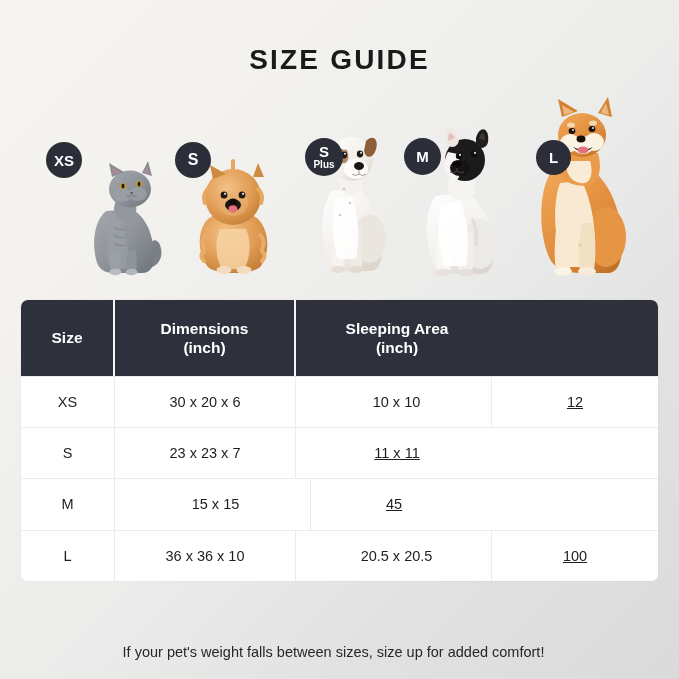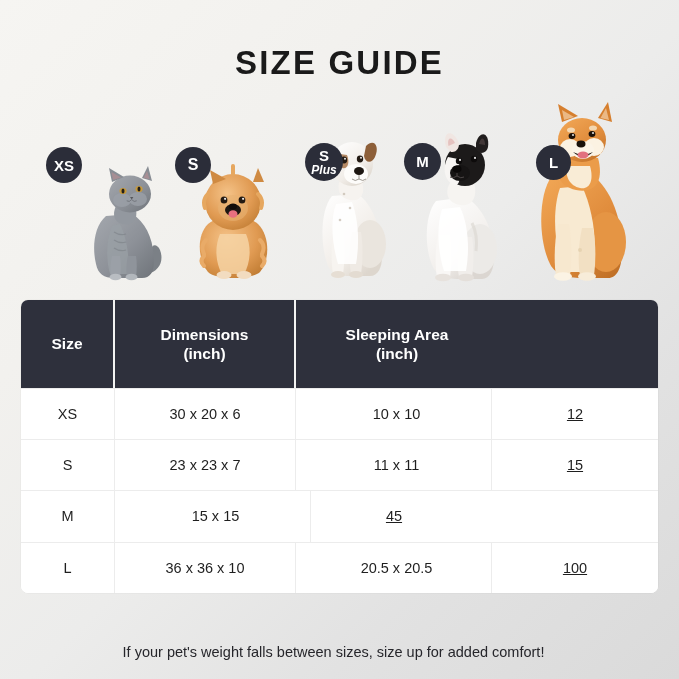--- a/index.html
+++ b/index.html
@@ -17,21 +17,21 @@
         #f2f1ee 28%,
         #ececeb 52%,
         #e2e2e2 74%,
         #dadada 100%);
     position: relative;
   }
 
   
   .title {
     text-align: center;
-    font-size: 33px;
+    font-size: 28px;
     font-weight: bold;
     letter-spacing: 2.2px;
     color: #1a1a1a;
     padding-top: 46px;
     line-height: 1;
   }
 
   
   .animals {
     position: relative;
@@ -71,21 +71,21 @@
     width: 637px;
     border-radius: 7px;
     overflow: hidden;
     background: #ffffff;
     box-shadow: 0 0 0 0.5px rgba(0,0,0,0.04);
   }
 
   .thead {
     display: flex;
     background: #2e303c;
-    height: 88px;
+    height: 76px;
   }
   .thead .th {
     display: flex;
     align-items: center;
     justify-content: center;
     text-align: center;
     color: #ffffff;
     font-weight: bold;
     font-size: 15.5px;
     line-height: 1.25;
@@ -271,21 +271,21 @@
         <path d="M59 51 l0 4 M59 55 q-4 3 -7 0 M59 55 q4 3 7 0" stroke="#9f9a93" stroke-width="1" fill="none"></path>
 
         <circle cx="44" cy="70" r="1.3" fill="#c9bfb3" opacity="0.8"></circle>
         <circle cx="50" cy="84" r="1.3" fill="#c9bfb3" opacity="0.8"></circle>
         <circle cx="40" cy="96" r="1.3" fill="#c9bfb3" opacity="0.8"></circle>
       </svg>
     </div>
   </div>
   <div class="badge" style="left:305px; top:56px; width:38px; height:38px;">
     <span class="b-main" style="font-size:15px;">S</span>
-    <span class="b-sub" style="font-size:12px; margin-top:1.5px;font-style:italic;">Plus</span>
+    <span class="b-sub" style="font-size:10px; margin-top:1.5px;">Plus</span>
   </div>
 
   <div class="animal" style="left:410px; width:100px; height:155px;">
     <div class="pet">
       <svg viewBox="0 0 100 155">
         <defs>
           <linearGradient id="fbG" x1="0" y1="0" x2="0.6" y2="1">
             <stop offset="0%" stop-color="#ffffff"></stop>
               <stop offset="72%" stop-color="#f2efec"></stop>
               <stop offset="100%" stop-color="#dbd6d1"></stop>
@@ -415,21 +415,20 @@
     <div class="td c1">XS</div>
     <div class="td c2">30 x 20 x 6</div>
     <div class="td c3">10 x 10</div>
     <div class="td c4">12</div>
   </div>
 
   <div class="trow">
     <div class="td c1">S</div>
     <div class="td c2">23 x 23 x 7</div>
     <div class="td c3">11 x 11</div>
-    <div class="td c4">15</div>
   </div>
 
 
   <div class="trow">
     <div class="td c1">M</div>
     <div class="td c3">15 x 15</div>
     <div class="td c4">45</div>
   </div>
 
   <div class="trow">

